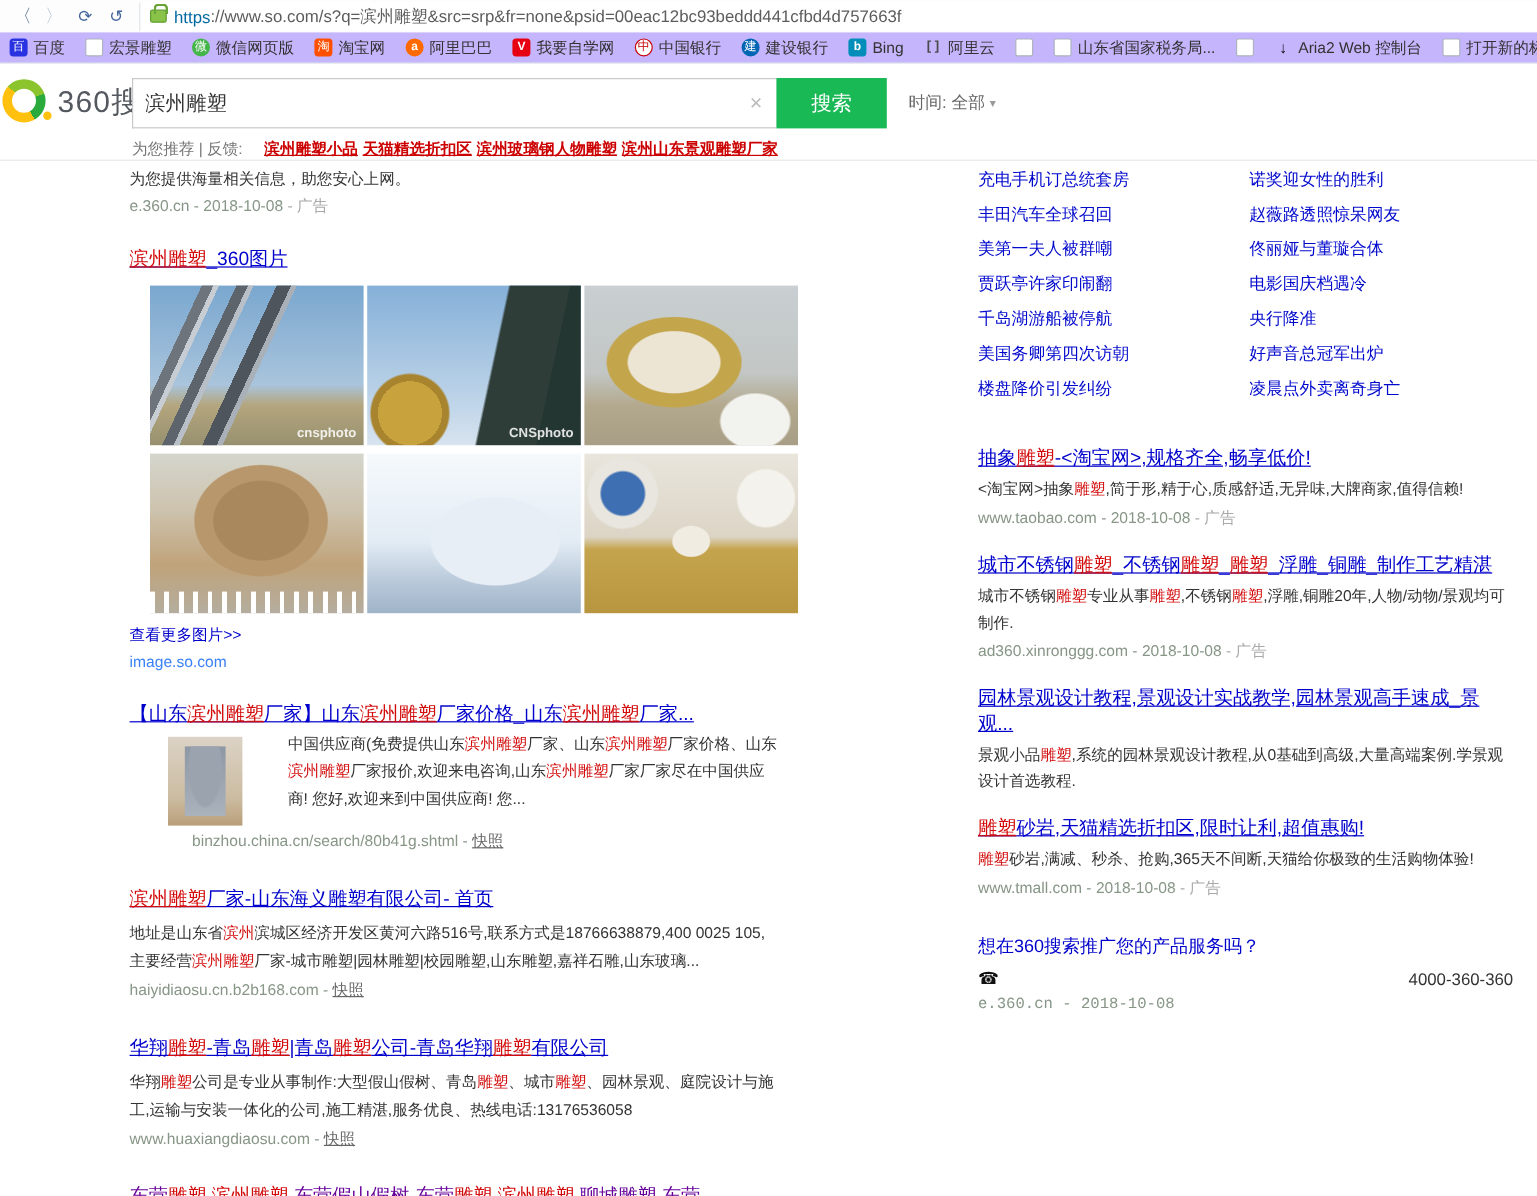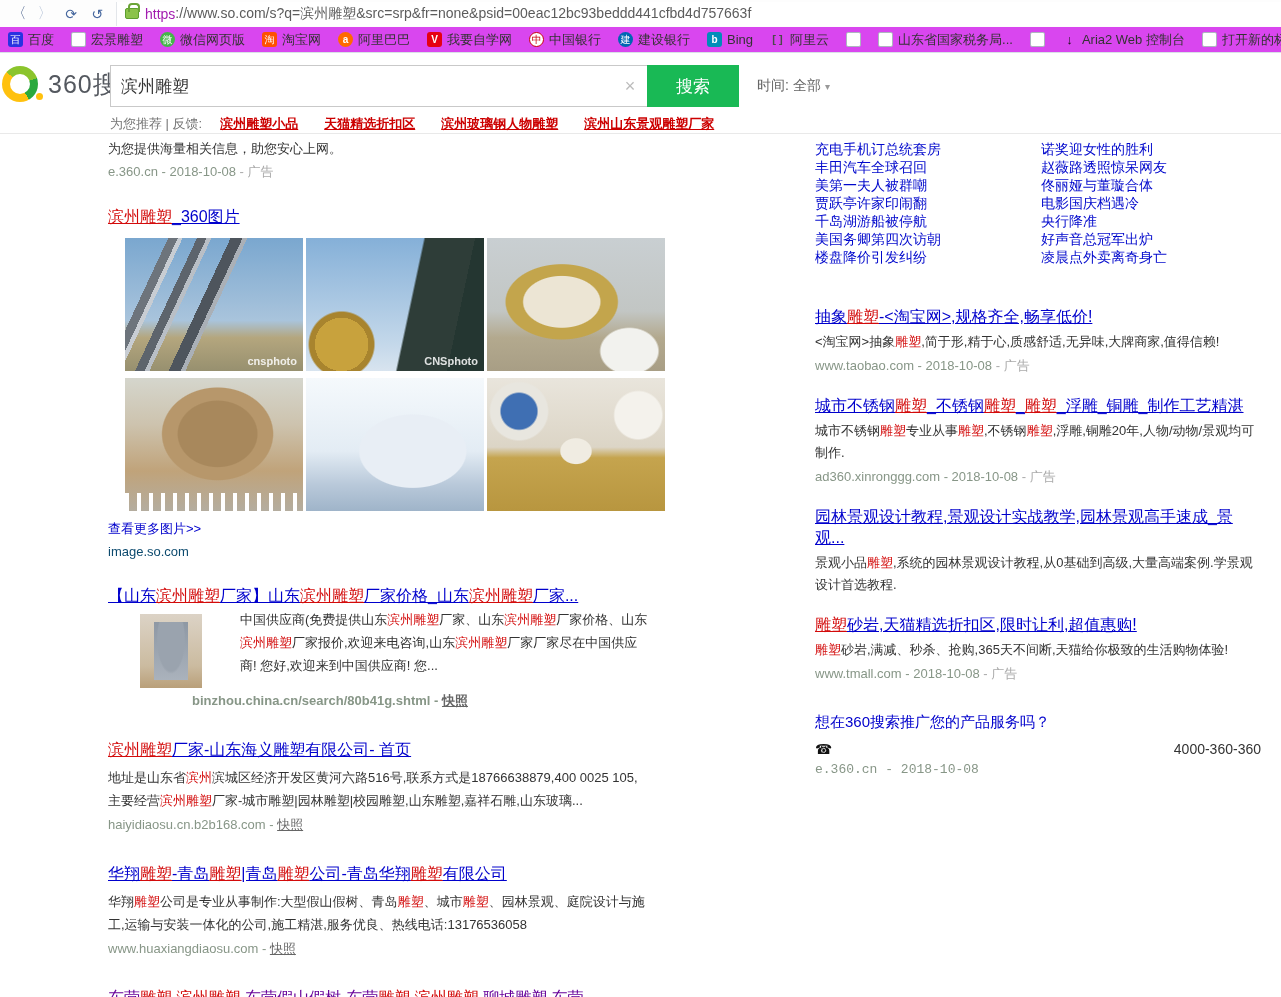--- a/index.html
+++ b/index.html
@@ -11,24 +11,24 @@
   .nav-bar { height:27px; display:flex; align-items:center; background:#fdfdfd; padding-left:6px; }
   .nav-btn { width:26px; height:22px; display:flex; align-items:center; justify-content:center;
              font-size:15px; color:#5a6f95; cursor:pointer; }
   .nav-btn.disabled { color:#b9c6da; }
   .nav-btn.rot { font-size:14px; color:#46679e; }
   .url-field { flex:1; height:24px; margin-left:6px; background:#fff; border-left:1px solid #e3e6ea;
                display:flex; align-items:center; padding-left:8px; font-size:14px; }
   .lock { width:14px; height:11px; background:#8bc34a; border:1px solid #5d9e2f; border-radius:2px; position:relative; margin-right:6px; }
   .lock::before { content:''; position:absolute; top:-6px; left:2px; width:8px; height:7px;
                   border:2px solid #6aa436; border-bottom:none; border-radius:4px 4px 0 0; }
-  .url-scheme { color:#a21caf; }
+  .url-scheme { color:#0369a1; }
   .url-rest { color:#5c5c5c; }
 
-  .bookmarks-bar { height:26px; background:#d946ef; border-bottom:1px solid #dadfe8;
+  .bookmarks-bar { height:26px; background:#c4b5fd; border-bottom:1px solid #dadfe8;
                    display:flex; align-items:center; padding:0 8px; gap:17px; overflow:hidden; }
   .bm { display:flex; align-items:center; gap:5px; font-size:13px; color:#333; white-space:nowrap; cursor:pointer; }
   .bm-icon { width:15px; height:15px; border-radius:3px; display:flex; align-items:center; justify-content:center;
              font-size:10px; color:#fff; flex:none; line-height:1; }
   .ic-baidu { background:#2932e1; } .ic-baidu::before{content:'百';}
   .ic-doc { background:#fff; border:1px solid #adb4c0; border-radius:2px; }
   .ic-doc::before{content:''; }
   .ic-wechat { background:#44b549; border-radius:50%; } .ic-wechat::before{content:'微';}
   .ic-taobao { background:#ff5000; } .ic-taobao::before{content:'淘';}
   .ic-alibaba { background:#ff6a00; border-radius:50%; } .ic-alibaba::before{content:'a'; font-weight:bold;}
@@ -74,21 +74,21 @@
   .snapshot { color:#666; text-decoration:underline; cursor:pointer; }
   .ad-flag { color:#aaa; }
   .result { margin-bottom:27px; }
   .r-bodyrow { display:flex; }
   .r-thumb { width:62px; height:74px; margin:8px 38px 0 32px; flex:none; cursor:pointer;
              background:linear-gradient(180deg,#dcd3c6 0%,#cbbba0 70%,#b99f79 100%); position:relative; }
   .r-thumb::before { content:''; position:absolute; left:14px; top:8px; width:34px; height:58px;
                      background:radial-gradient(ellipse at 50% 30%, #9aa3ae 0 55%, transparent 60%),
                                 linear-gradient(180deg,#8e98a4 0%,#aab2bc 100%); }
   .with-thumb .r-desc { margin-top:2px; }
-  .with-thumb .r-cite-line { margin-left:84px;font-weight:bold; }
+  .with-thumb .r-cite-line { margin-left:52px; }
 
   
   .top-ad { margin-bottom:23px; }
   .top-ad .r-desc { margin-top:0; line-height:20px; }
 
   
   .img-block { margin-bottom:26px; }
   .img-grid { margin-top:11px; display:grid; grid-template-columns:repeat(3,178px); gap:7px 3px;padding-left:17px; }
   .tile { width:178px; height:133px; position:relative; cursor:pointer; overflow:hidden; }
   .tile .wm { position:absolute; right:6px; bottom:4px; color:#fff; font-size:11px; font-weight:bold; opacity:.85; }
@@ -110,24 +110,24 @@
   .tile-sand { background-size:100% 18px, 100% 100%, 100% 100%; background-position:0 100%,0 0,0 0; background-repeat:no-repeat; }
   .tile-marble { background:
       radial-gradient(ellipse at 60% 55%, #e8eef5 0 35%, transparent 36%),
       linear-gradient(180deg,#f5f9fc 0%,#e3ecf4 55%,#b9c9da 80%,#9fb4c9 100%); }
   .tile-porcelain { background:
       radial-gradient(circle at 18% 25%, #3f6fb3 0 10%, #e8e6df 11% 16%, transparent 17%),
       radial-gradient(circle at 85% 28%, #f4f2ec 0 13%, transparent 14%),
       radial-gradient(ellipse at 50% 55%, #f0ece2 0 12%, transparent 13%),
       linear-gradient(180deg,#e9e5dc 0%,#dcd5c6 52%,#c5a44e 60%,#b8963f 100%); }
   .more-link { display:block; margin-top:9px; font-size:13px; color:#0000cc; cursor:pointer; }
-  .img-cite { font-size:13px; color:#0c4a6e; margin-top:6px; }
-
-  
-  .news-grid { display:grid; grid-template-columns:226px auto; margin-bottom:40px; }
+  .img-cite { font-size:13px; color:#3b82f6; margin-top:6px; }
+
+  
+  .news-grid { display:grid; grid-template-columns:226px auto; row-gap:11px; margin-bottom:40px; }
   .news-link { font-size:14px; color:#0008cc; line-height:18px; cursor:pointer; white-space:nowrap; }
   .ad { margin-bottom:18px; }
   .ad .r-desc { margin-top:4px; line-height:22px; }
   .promo { margin-top:28px; }
   .promo-title { font-size:15px; color:#0000cc; cursor:pointer; }
   .promo-phone { font-size:14px; color:#333; margin-top:9px; display:flex; align-items:center; gap:6px;justify-content:space-between; }
   .phone-ic::before { content:'☎'; font-size:14px; color:#111; }
   .promo-cite { font-size:13px; color:#879687; margin-top:5px;font-family:Liberation Mono, monospace; }
 </style>
 </head>
@@ -221,21 +221,21 @@
       </div>
       <button class="search-btn">搜索</button>
       <div class="time-filter">
         <span>时间:</span>
         <span>全部</span>
         <span class="caret">▾</span>
       </div>
     </div>
     <div class="suggest-row">
       <span class="lead">为您推荐 | 反馈:</span>
-      <span id="suggestions" style="display:flex; gap:26px;">
+      <span id="suggestions" style="display:flex; gap:4px;">
           <a class="suggest-link">滨州雕塑小品</a>
           <a class="suggest-link">天猫精选折扣区</a>
           <a class="suggest-link">滨州玻璃钢人物雕塑</a>
           <a class="suggest-link">滨州山东景观雕塑厂家</a>
         </span>
     </div>
   </div>
 
   <div class="main-col">
 

